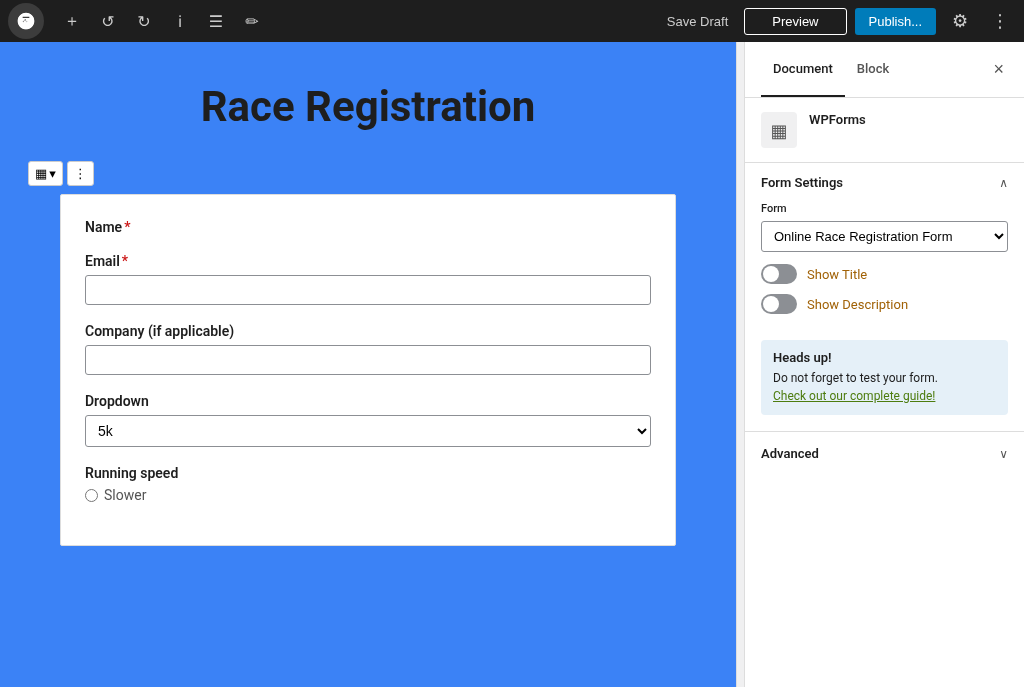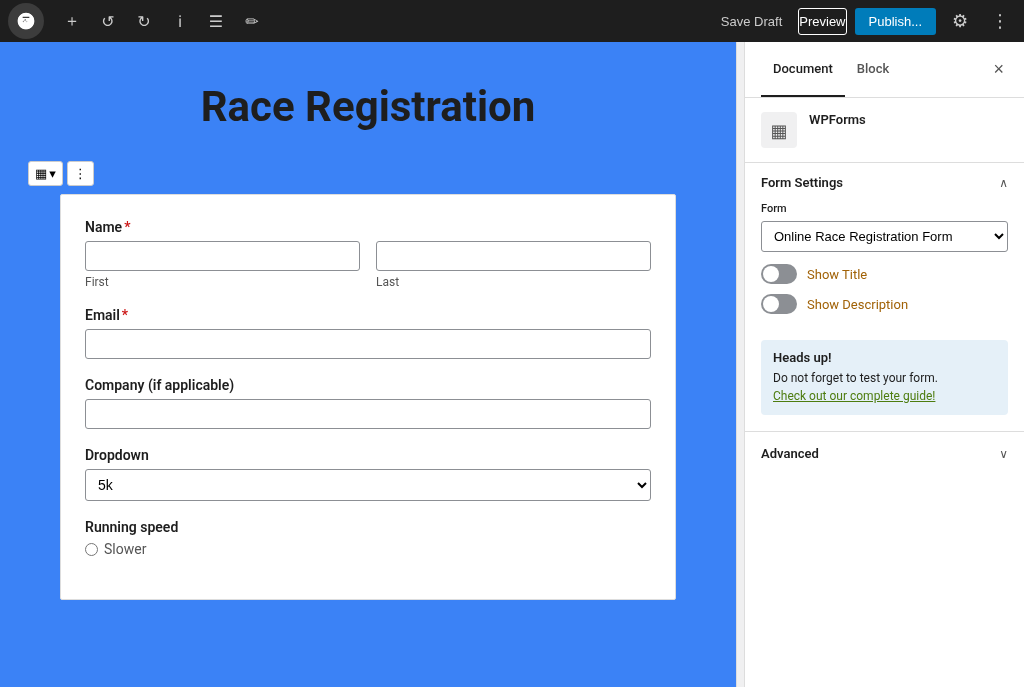--- a/index.html
+++ b/index.html
@@ -20,21 +20,21 @@
       width: 32px; height: 32px; display: flex; align-items: center; justify-content: center;
       border-radius: 4px; font-size: 16px;
     }
     .toolbar-spacer { flex: 1; }
     .toolbar-right { display: flex; align-items: center; gap: 8px; }
     .save-draft-btn {
       background: none; border: none; color: #ccc; cursor: pointer; font-size: 13px; padding: 4px 8px;
     }
     .preview-btn {
       background: none; border: 1px solid white; color: white; cursor: pointer;
-      font-size: 13px; padding: 5px 0; border-radius: 3px;
+      font-size: 13px; padding: 5px 27px; border-radius: 3px;
     }
     .publish-btn {
       background: #007cba; border: none; color: white; cursor: pointer;
       font-size: 13px; padding: 6px 14px; border-radius: 3px; font-weight: 500;
     }
     .gear-btn {
       background: none; border: none; color: #ccc; cursor: pointer;
       width: 32px; height: 32px; display: flex; align-items: center; justify-content: center;
       border-radius: 4px; font-size: 18px;
     }
@@ -228,30 +228,20 @@
       </button>
       <button class="block-ctrl-btn">⋮</button>
     </div>
 
     <div class="form-block">
 
       <div class="form-field">
         <label>
           <span>Name</span><span class="required">*</span>
         </label>
-        <div class="form-row">
-          <div class="form-input-wrap">
-            <input type="text" class="form-input" value="" style="">
-            <div class="sub-label">First</div>
-          </div>
-          <div class="form-input-wrap">
-            <input type="text" class="form-input" value="" style="">
-            <div class="sub-label">Last</div>
-          </div>
-        </div>
       </div>
 
       <div class="form-field">
         <label>
           <span>Email</span><span class="required">*</span>
         </label>
         <input type="email" class="form-input" value="" style="">
       </div>
 
       <div class="form-field">

